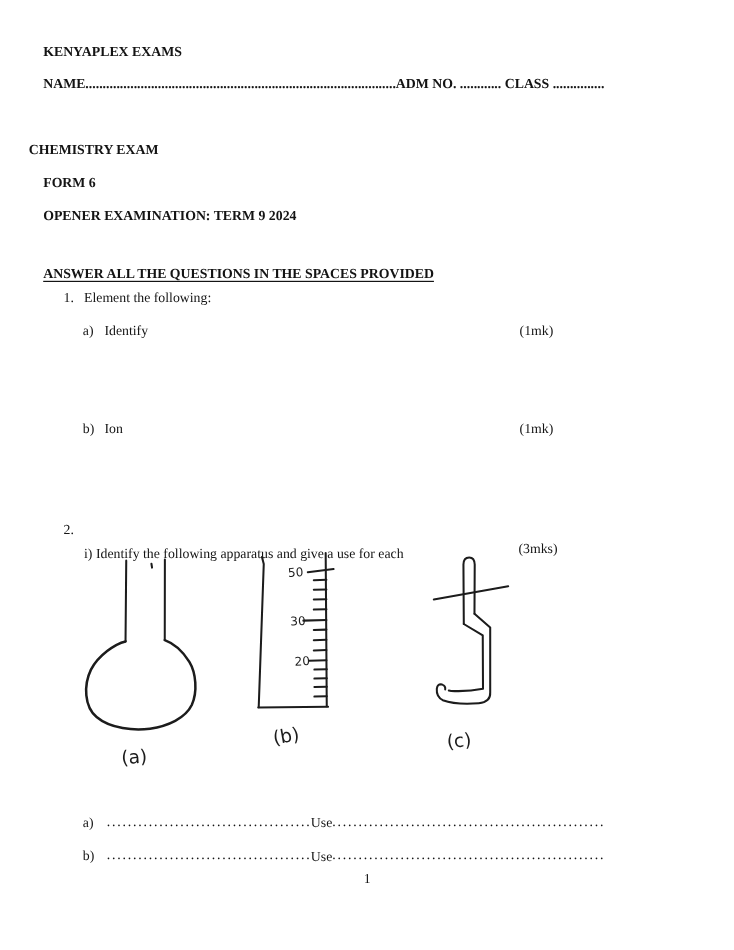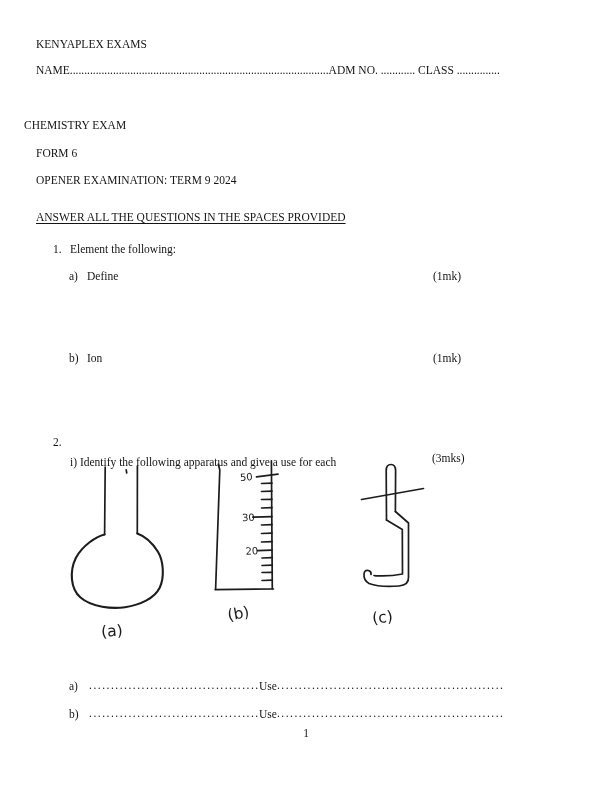--- a/index.html
+++ b/index.html
@@ -10,22 +10,22 @@
     background: #ffffff;
   }
   body {
     position: relative;
     font-family: "Liberation Serif", serif;
     font-size: 11.5px;
     color: #141414;
     overflow: hidden;
   }
   .abs { position: absolute; white-space: nowrap; line-height: 1.1; }
-  .b   { font-weight: normal; text-align: right; }
-  .u   { text-decoration: underline; text-decoration-thickness: 1.4px; text-underline-offset: 2px; }
+  .b   { font-weight: bold; text-align: right; }
+  .u   { text-decoration: underline; text-decoration-thickness: 1.4px; text-underline-offset: 2px; margin-top: 12px; }
   .dots { letter-spacing: 1.5px; }
   .dotfill {
     display: inline-block;
     overflow: hidden;
     white-space: nowrap;
     vertical-align: bottom;
     height: 14px;
   }
   .w-pre  { width: 170px; }
   .w-post { width: 226px; }
@@ -53,21 +53,21 @@
   <div class="abs b" style="left:36px; top:64px">NAME..........................................................................................ADM NO. ............ CLASS ...............</div>
   <div class="abs b" style="left:24px; top:119px">CHEMISTRY EXAM</div>
   <div class="abs b" style="left:36px; top:147px">FORM 6</div>
   <div class="abs b" style="left:36px; top:174px">OPENER EXAMINATION: TERM 9 2024</div>
   <div class="abs b u" style="left:36px; top:211px">ANSWER ALL THE QUESTIONS IN THE SPACES PROVIDED</div>
 
   <div class="abs" style="left:53px; top:243px">1.</div>
   <div class="abs" style="left:70px; top:243px">Element the following:</div>
 
   <div class="abs" style="left:69px; top:270px">a)</div>
-  <div class="abs" style="left:87px; top:270px">Define</div>
+  <div class="abs" style="left:87px; top:270px">Identify</div>
   <div class="abs" style="left:433px; top:270px">(1mk)</div>
 
   <div class="abs" style="left:69px; top:352px">b)</div>
   <div class="abs" style="left:87px; top:352px">Ion</div>
   <div class="abs" style="left:433px; top:352px">(1mk)</div>
 
   <div class="abs" style="left:53px; top:436px">2.</div>
   <div class="abs" style="left:70px; top:456px">i) Identify the following apparatus and give a use for each</div>
   <div class="abs" style="left:432px; top:452px">(3mks)</div>
 

